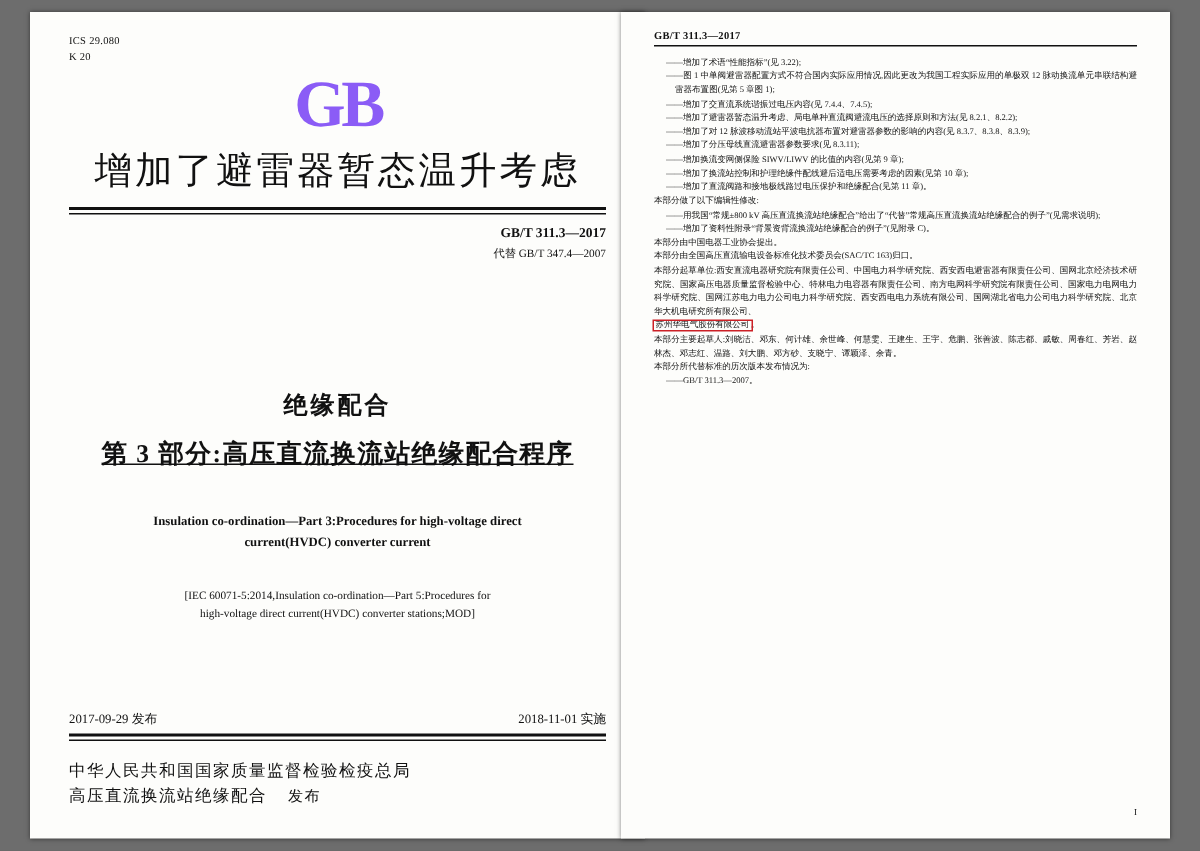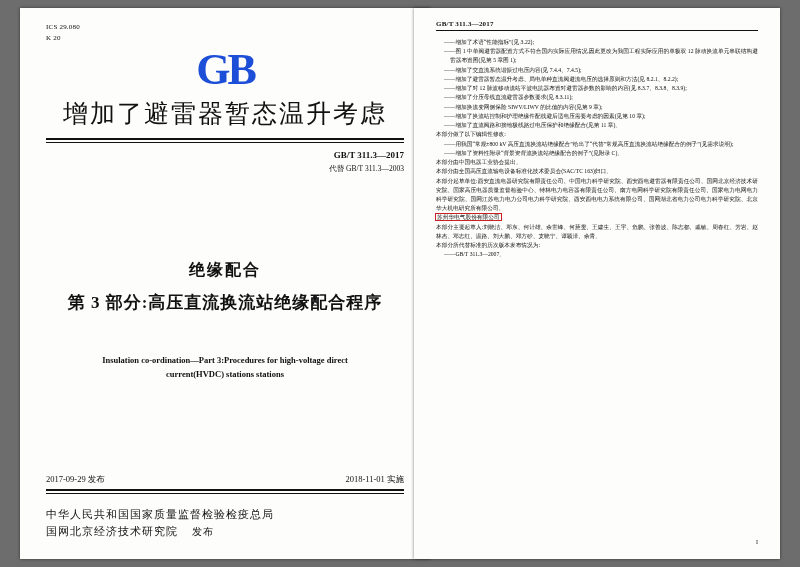--- a/index.html
+++ b/index.html
@@ -43,21 +43,21 @@
     text-align: center;
     margin-top: 4px;
     height: 48px;
   }
   .gb-logo {
     display: inline-block;
     font-family: "Liberation Serif", serif;
     font-size: 44px;
     font-weight: bold;
     letter-spacing: -3px;
-    color: #1d4ed8;
+    color: #8b5cf6;
     line-height: 46px;
   }
   .cover-title {
     text-align: center;
     font-family: "Liberation Serif", serif;
     font-size: 25px;
     letter-spacing: 2px;
     color: #111;
     margin-top: 2px;
     font-weight: 500;
@@ -92,23 +92,24 @@
     letter-spacing: 2px;
     color: #111;
     font-weight: bold;
   }
   .main-title-cn2 {
     font-size: 17px;
     letter-spacing: 1px;
     color: #111;
     font-weight: bold;
     margin-top: 10px;
+    text-decoration: underline;
   }
   .main-title-en {
-    margin-top: 39px;
+    margin-top: 26px;
     font-size: 8.5px;
     font-weight: bold;
     color: #111;
     line-height: 1.7;
     font-family: "Liberation Serif", serif;
   }
   .iec-note {
     margin-top: 22px;
     font-size: 7.5px;
     color: #111;
@@ -219,42 +220,46 @@
     <div class="gb-logo-area">
       <span class="gb-logo">GB</span>
     </div>
 
     <div class="cover-title">增加了避雷器暂态温升考虑</div>
 
     <div class="rule-thick"></div>
     <div class="rule-thin"></div>
 
     <div class="std-no">GB/T 311.3—2017</div>
-    <div class="std-replace">代替 GB/T 311.3—2003</div>
+    <div class="std-replace">代替 GB/T 347.4—2007</div>
 
     <div class="main-title-block">
       <div class="main-title-cn1">绝缘配合</div>
       <div class="main-title-cn2">第 3 部分:高压直流换流站绝缘配合程序</div>
       <div class="main-title-en">
         <div>Insulation co-ordination—Part 3:Procedures for high-voltage direct</div>
-        <div>current(HVDC) stations stations</div>
+        <div>current(HVDC) converter current</div>
+      </div>
+      <div class="iec-note">
+        <div>[IEC 60071-5:2014,Insulation co-ordination—Part 5:Procedures for</div>
+        <div>high-voltage direct current(HVDC) converter stations;MOD]</div>
       </div>
     </div>
 
     <div class="cover-bottom">
       <div class="date-row">
         <span>2017-09-29 发布</span>
         <span>2018-11-01 实施</span>
       </div>
       <div class="cover-rule-thick"></div>
       <div class="cover-rule-thin"></div>
       <div class="issuer">
         <div>中华人民共和国国家质量监督检验检疫总局</div>
         <div>
-          <span>国网北京经济技术研究院</span><span class="pub">发布</span>
+          <span>高压直流换流站绝缘配合</span><span class="pub">发布</span>
         </div>
       </div>
     </div>
 
   </div>
 
   <div class="textpage">
     <div class="tp-header">GB/T 311.3—2017</div>
     <div class="tp-rule"></div>
     <div class="tp-body" id="tp-body">

